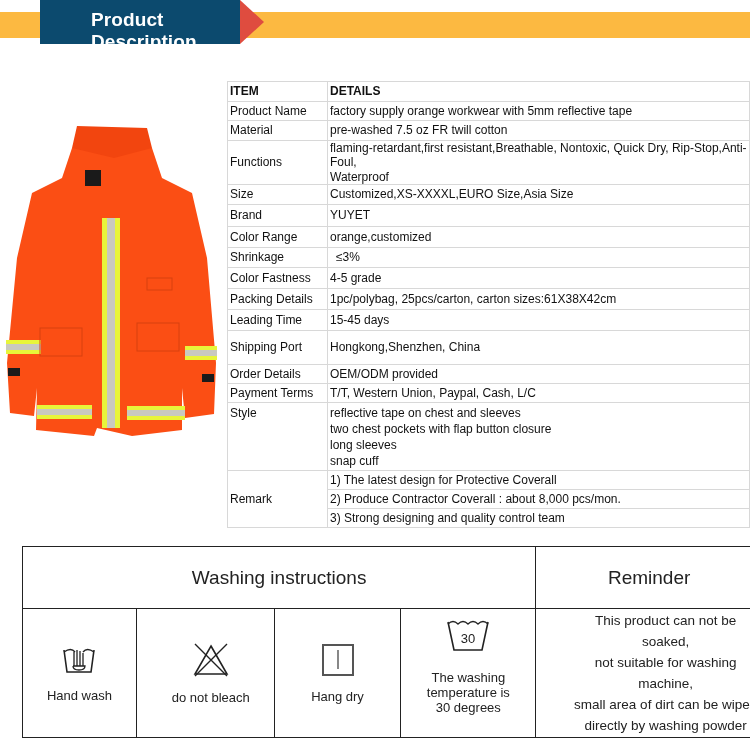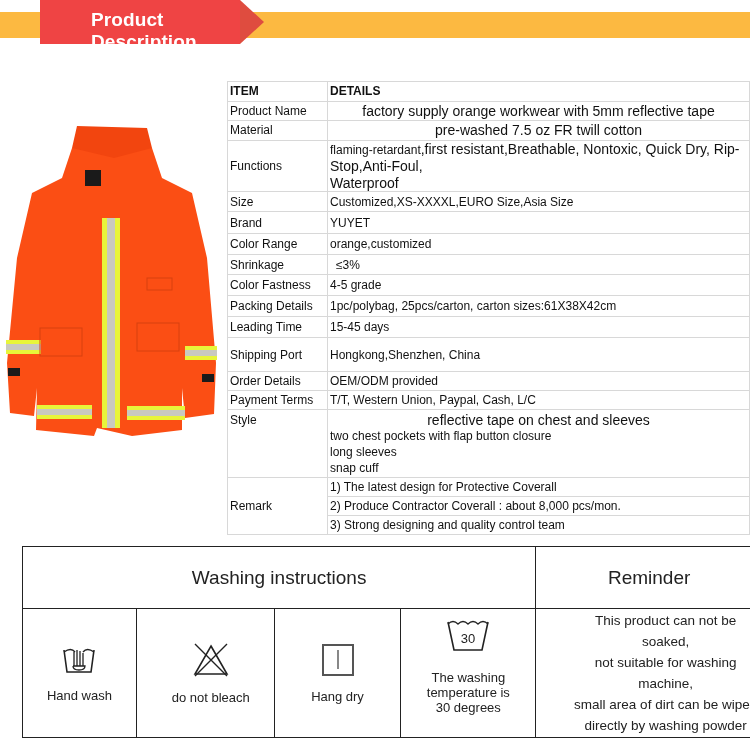--- a/index.html
+++ b/index.html
@@ -1,26 +1,26 @@
 <!DOCTYPE html>
 <html><head>
 <meta charset="utf-8">
 <style>
   html,body{margin:0;padding:0;background:#fff;}
   body{width:750px;height:745px;position:relative;overflow:hidden;font-family:"Liberation Sans",sans-serif;color:#111;}
   .banner{position:absolute;left:0;top:12px;width:750px;height:26px;background:#fcb941;}
-  .banner-tag{position:absolute;left:40px;top:0;height:44px;width:200px;background:#ef4444;}
+  .banner-tag{position:absolute;left:40px;top:0;height:44px;width:200px;background:#0c4a6e;}
   .banner-tag:after{content:"";position:absolute;right:-24px;top:0;width:0;height:0;border-top:22px solid transparent;border-bottom:22px solid transparent;border-left:24px solid #df4c3f;}
   .banner-title{position:absolute;left:51px;top:9px;color:#fff;font-weight:bold;font-size:19px;letter-spacing:0.1px;font-family:"Liberation Sans",sans-serif;}
   .jacket{position:absolute;left:2px;top:118px;width:220px;height:330px;}
   table.spec{position:absolute;left:227px;top:81px;width:523px;border-collapse:collapse;font-size:12px;}
   table.spec td{border:1px solid #d8d8d8;padding:0 2px;vertical-align:middle;line-height:1.2;}
   table.spec td.k{width:95px;}
   table.spec .hd{font-weight:bold;}
-  .small{font-size:14px;text-align:center;}
+  .small{font-size:12px;}
   .wash{position:absolute;left:22px;top:546px;width:741px;border-collapse:collapse;}
   .wash td{border:1px solid #222;text-align:center;vertical-align:middle;color:#222;}
   .wash .head{height:59px;font-size:19px;}
   .wash .cell{height:114px;font-size:13px;}
   .icon{display:block;margin:0 auto 12px auto;}
 </style>
 </head>
 <body>
 
 <div class="banner"></div>

